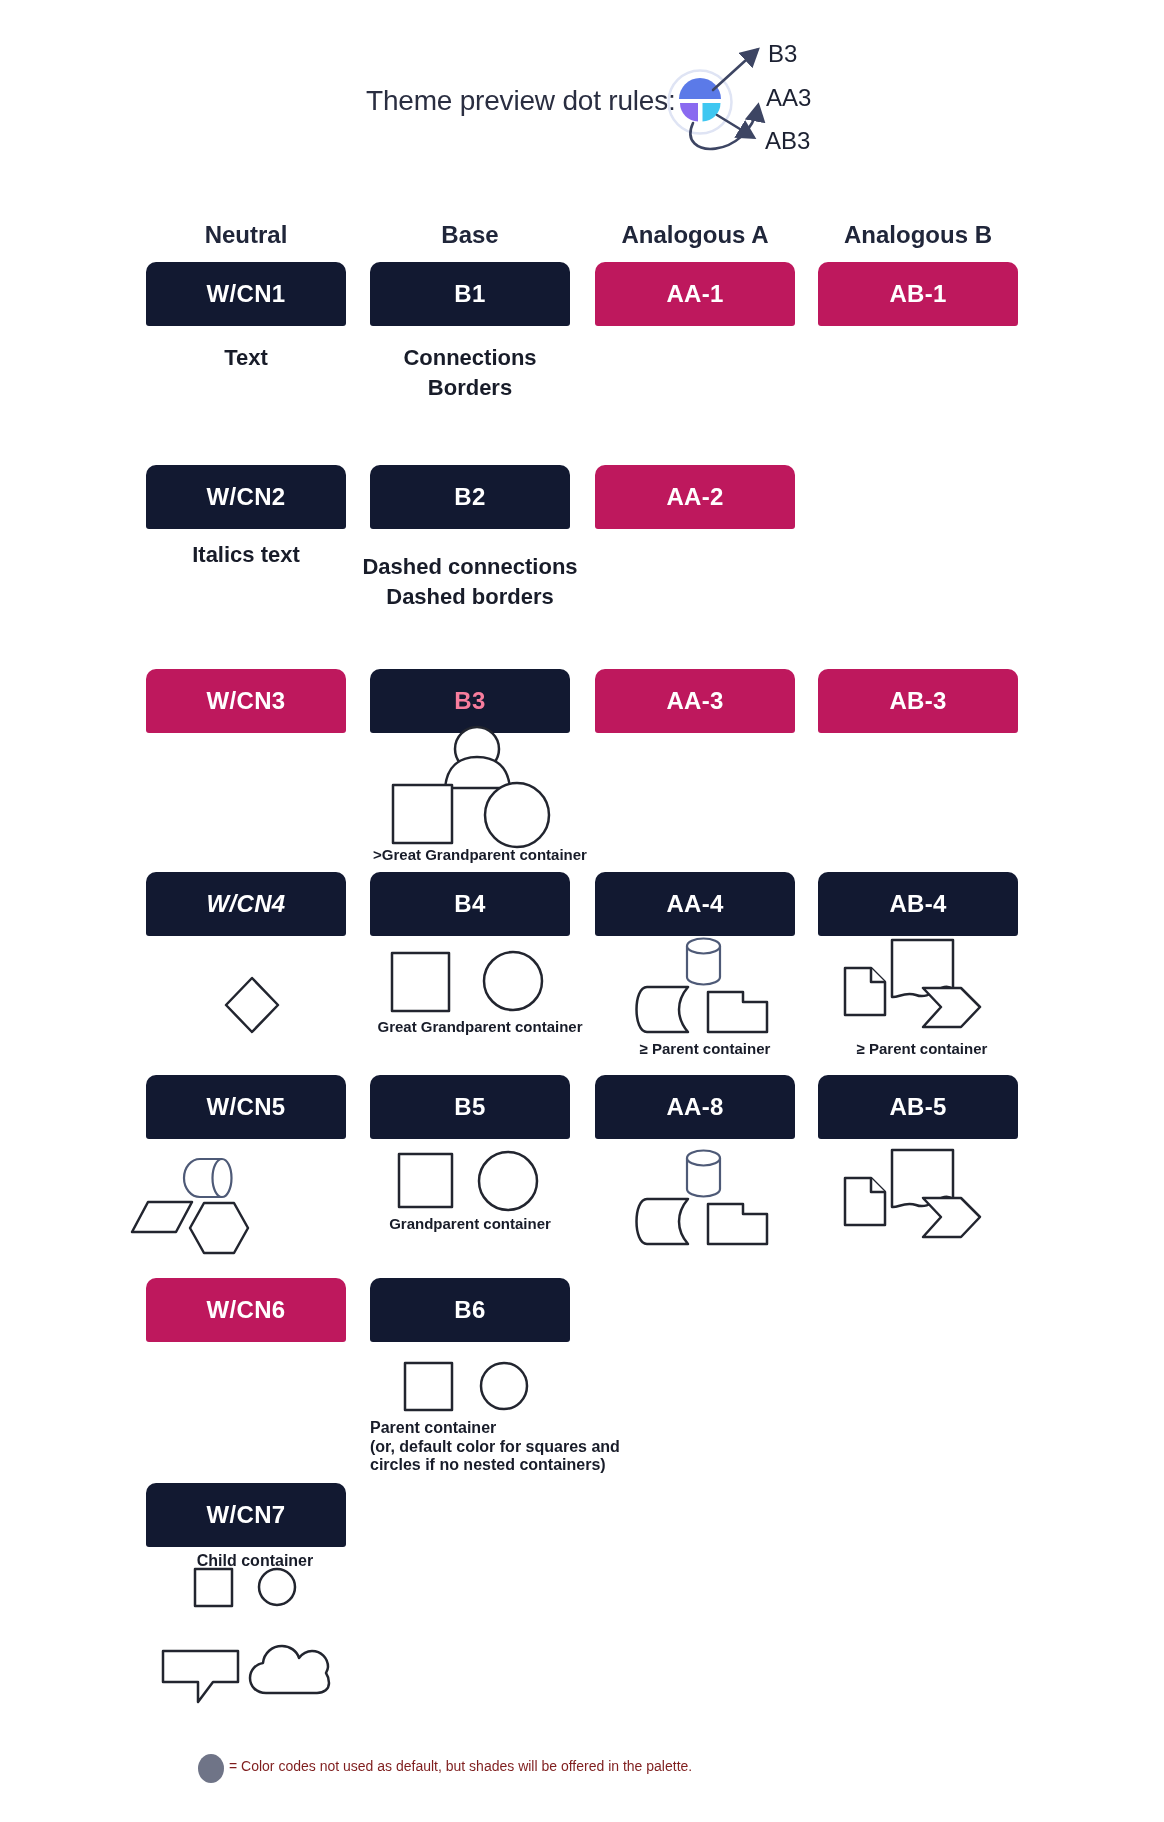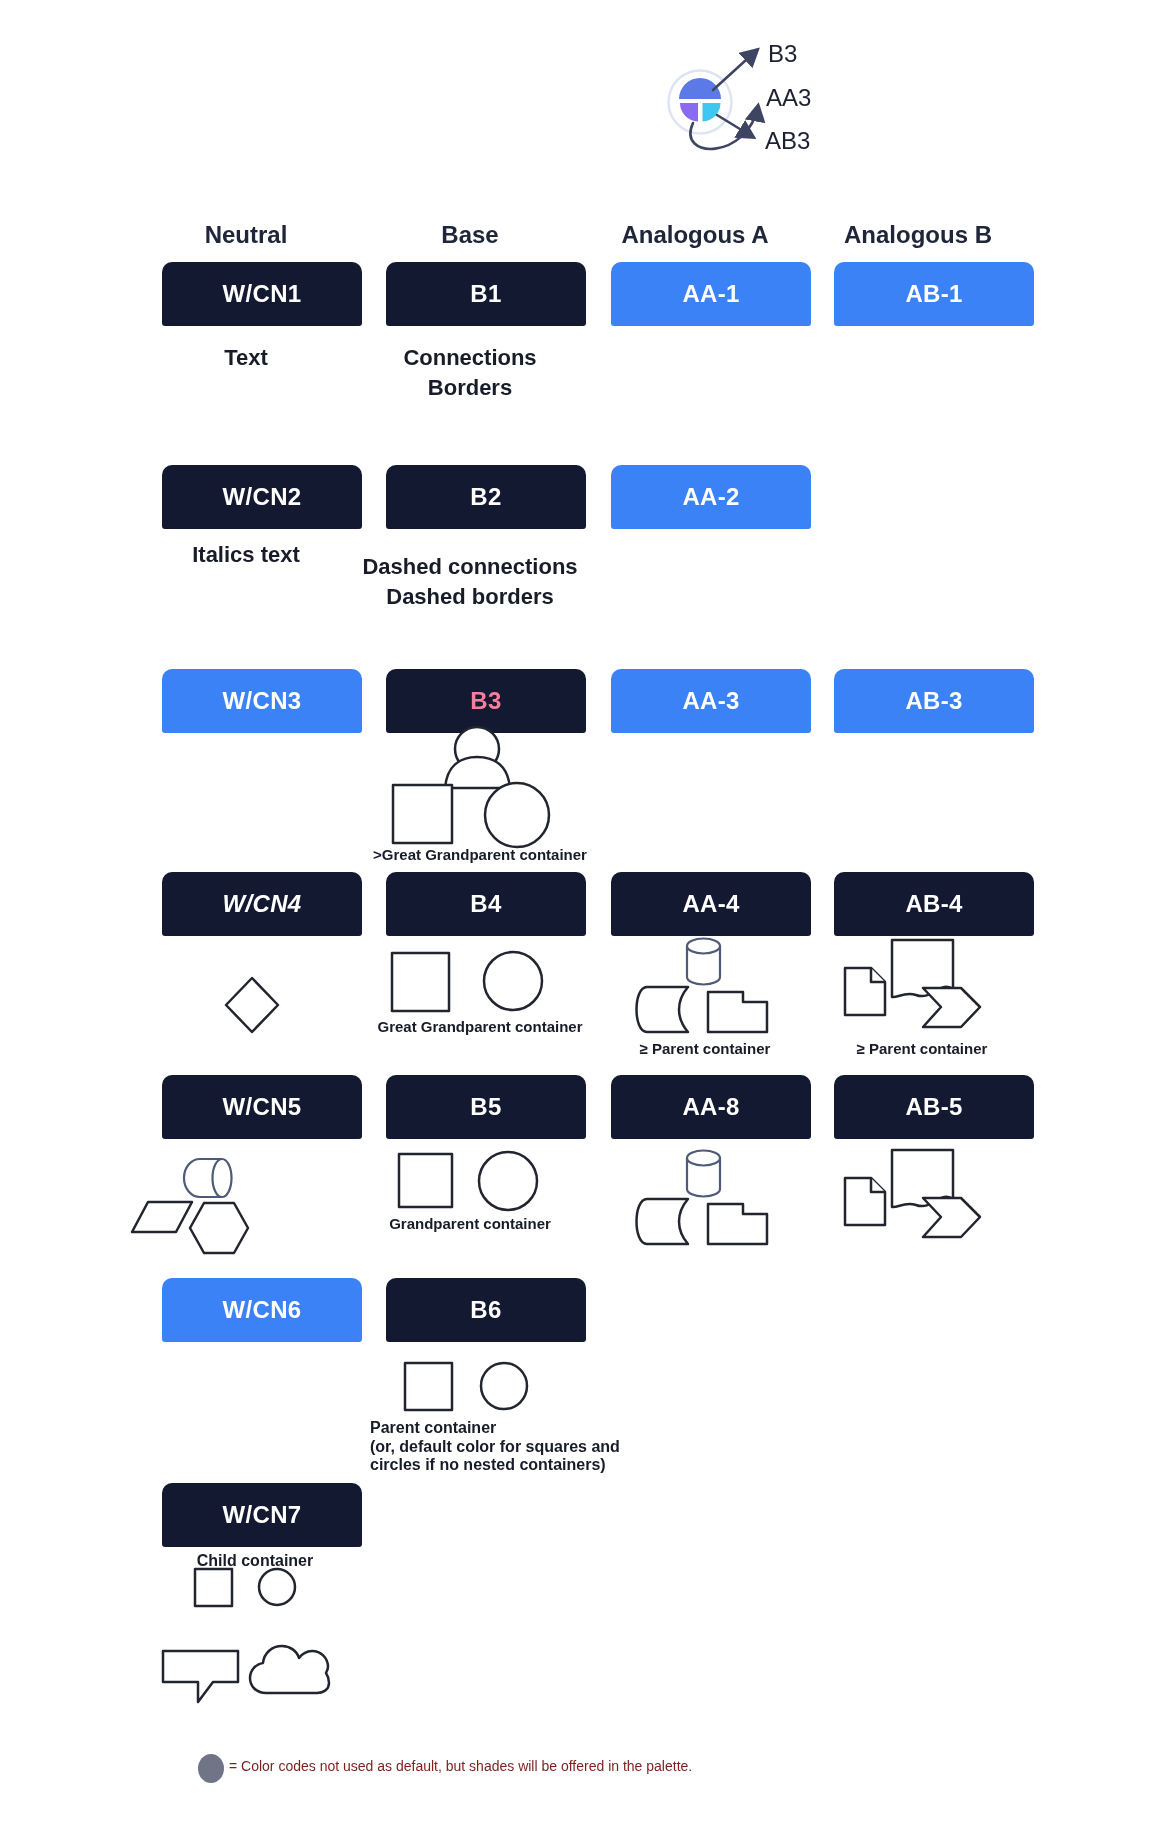--- a/index.html
+++ b/index.html
@@ -2,42 +2,43 @@
 <html><head>
 <meta charset="utf-8">
 <style>
   html,body{margin:0;padding:0;background:#fff;}
   #page{position:relative;width:1164px;height:1822px;background:#fff;overflow:hidden;
         font-family:"Liberation Sans",sans-serif;}
   .title{position:absolute;left:366px;top:85px;font-size:28px;font-weight:400;color:#2a2e41;letter-spacing:-0.2px;}
   .dlabel{position:absolute;font-size:24px;font-weight:500;color:#1c2132;}
   .hdr{position:absolute;width:200px;text-align:center;font-size:24px;font-weight:700;color:#20263a;}
   .swatch{position:absolute;width:200px;height:64px;border-radius:10px 10px 3px 3px;
-          display:flex;align-items:center;justify-content:center;margin-left:16px;}
+          display:flex;align-items:center;justify-content:center;}
   .swatch span{font-size:24px;font-weight:700;color:#ffffff;letter-spacing:0.3px;}
   .swatch.dark{background:#121931;}
-  .swatch.gray{background:#3b82f6;}
+  .swatch.gray{background:#be185d;}
   .swatch.pink span{color:#f87d9d;}
   .cap{position:absolute;font-weight:700;color:#181c29;}
   .cap.big{font-size:22px;text-align:center;}
   .cap.small{font-size:15px;text-align:center;}
   .cap.med{font-size:16px;}
   .cap.ctr{text-align:center;}
   .legend-dot{position:absolute;left:198px;top:1754px;width:26px;height:29px;border-radius:50%;background:#6f7487;}
   .legend-text{position:absolute;left:229px;top:1758px;font-size:14px;font-weight:400;color:#7f1d1d;}
   svg.overlay{position:absolute;left:0;top:0;pointer-events:none;}
   .shape{fill:#ffffff;stroke:#22252f;stroke-width:2.5;stroke-linejoin:round;}
   .slate{fill:#ffffff;stroke:#4e5a77;stroke-width:2.2;}
   .arrow{fill:none;stroke:#3d4563;stroke-width:2.6;stroke-linecap:round;}
 </style>
 </head>
 <body>
 
 <div id="page">
 
+  <div class="title">Theme preview dot rules:</div>
 
   <div class="dlabel" style="left:768px;top:40px;">B3</div>
   <div class="dlabel" style="left:766px;top:84px;">AA3</div>
   <div class="dlabel" style="left:765px;top:127px;">AB3</div>
 
   <div class="hdr" style="left:146px;top:221px;">Neutral</div>
   <div class="hdr" style="left:370px;top:221px;">Base</div>
   <div class="hdr" style="left:595px;top:221px;">Analogous A</div>
   <div class="hdr" style="left:818px;top:221px;">Analogous B</div>
 

